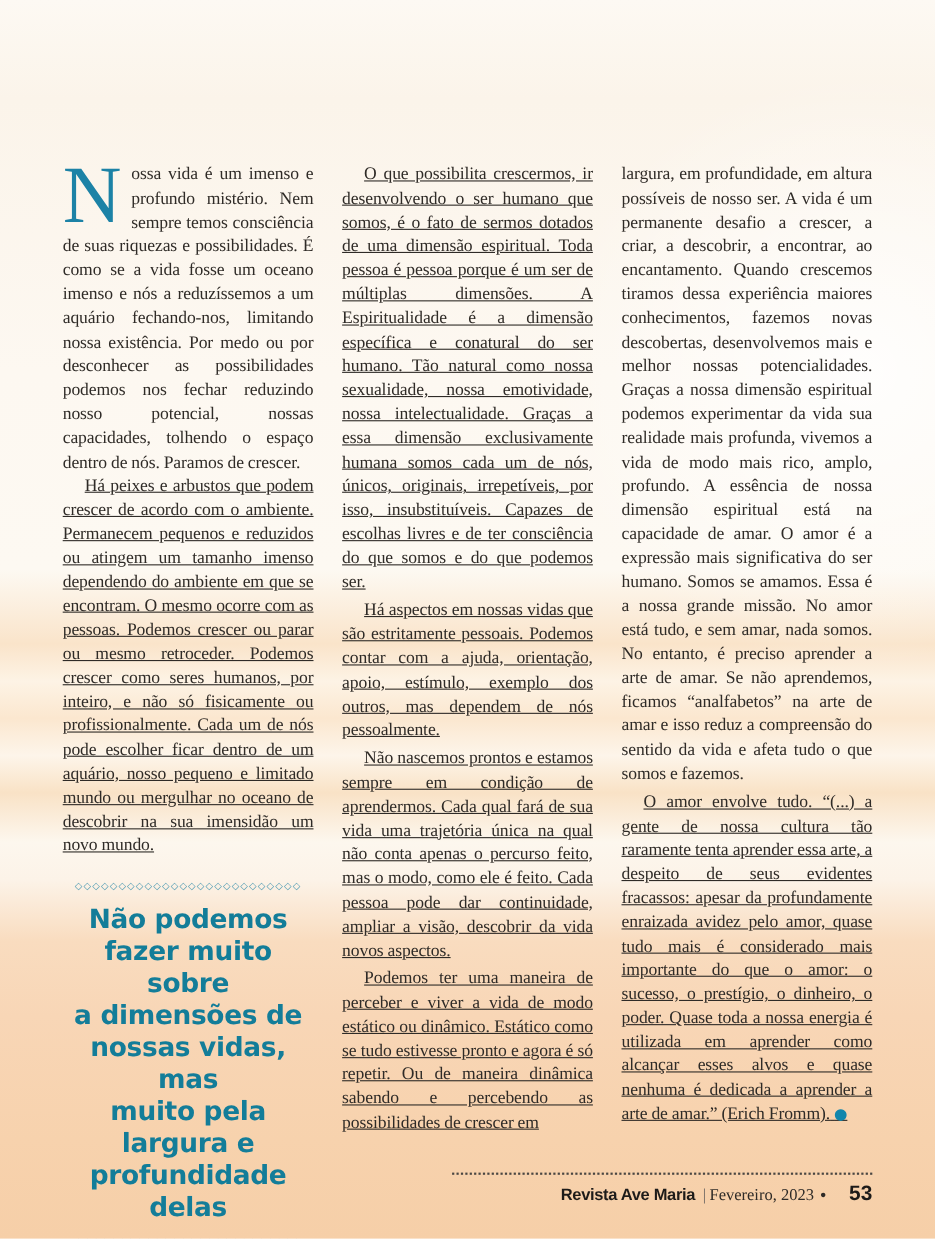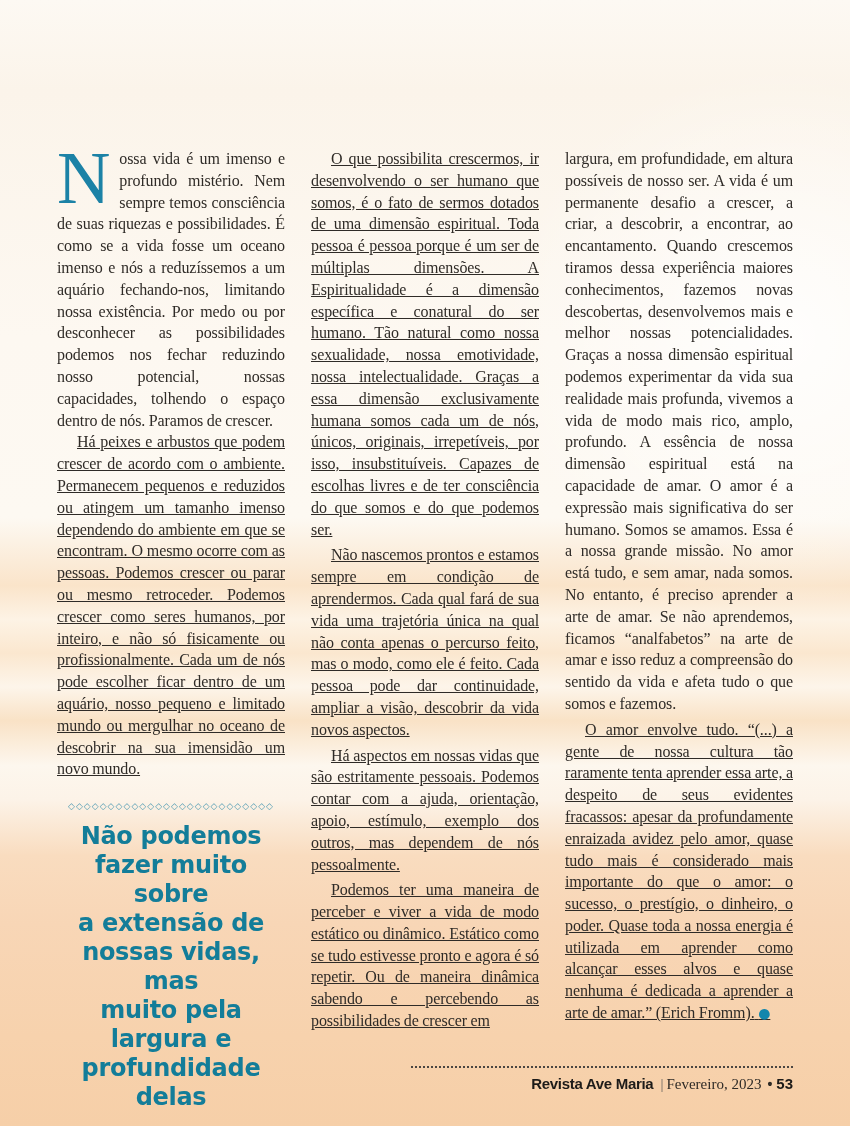--- a/index.html
+++ b/index.html
@@ -124,53 +124,54 @@
   .footer .dot {
     font-family: "Liberation Sans", sans-serif;
     font-weight: bold;
     font-size: 14px;
     color: #2f2b27;
     padding: 0 4px 0 6px;
   }
   .footer .pagenum {
     font-family: "Liberation Sans", sans-serif;
     font-weight: bold;
-    font-size: 15px;
+    font-size: 19px;
     color: #1d1b19;
+    margin-left: 17px;
   }
 </style>
 </head>
 <body>
 
 <div class="page">
 
   <div class="columns">
 
     <div class="col">
       <p class="body-para"><span class="dropcap">N</span><span>ossa vida é um imenso e profundo mistério. Nem sempre temos consciência de suas riquezas e possibilidades. É como se a vida fosse um oceano imenso e nós a reduzíssemos a um aquário fechando-nos, limitando nossa existência. Por medo ou por desconhecer as possibilidades podemos nos fechar reduzindo nosso potencial, nossas capacidades, tolhendo o espaço dentro de nós. Paramos de crescer.</span></p>
       <p class="body-para indent">Há peixes e arbustos que podem crescer de acordo com o ambiente. Permanecem pequenos e reduzidos ou atingem um tamanho imenso dependendo do ambiente em que se encontram. O mesmo ocorre com as pessoas. Podemos crescer ou parar ou mesmo retroceder. Podemos crescer como seres humanos, por inteiro, e não só fisicamente ou profissionalmente. Cada um de nós pode escolher ficar dentro de um aquário, nosso pequeno e limitado mundo ou mergulhar no oceano de descobrir na sua imensidão um novo mundo.</p>
 
       <div class="pullquote">
         <div class="diamonds">◇◇◇◇◇◇◇◇◇◇◇◇◇◇◇◇◇◇◇◇◇◇◇◇◇◇</div>
         <div class="quote-lines">
           <div class="quote-line">Não podemos</div>
           <div class="quote-line">fazer muito sobre</div>
-          <div class="quote-line">a extensão de</div>
+          <div class="quote-line">a dimensões de</div>
           <div class="quote-line">nossas vidas, mas</div>
           <div class="quote-line">muito pela largura e</div>
           <div class="quote-line">profundidade delas</div>
         </div>
         <div class="diamonds">◇◇◇◇◇◇◇◇◇◇◇◇◇◇◇◇◇◇◇◇◇◇◇◇◇◇</div>
       </div>
     </div>
 
     <div class="col">
       <p class="body-para indent">O que possibilita crescermos, ir desenvolvendo o ser humano que somos, é o fato de sermos dotados de uma dimensão espiritual. Toda pessoa é pessoa porque é um ser de múltiplas dimensões. A Espiritualidade é a dimensão específica e conatural do ser humano. Tão natural como nossa sexualidade, nossa emotividade, nossa intelectualidade. Graças a essa dimensão exclusivamente humana somos cada um de nós, únicos, originais, irrepetíveis, por isso, insubstituíveis. Capazes de escolhas livres e de ter consciência do que somos e do que podemos ser.</p>
+      <p class="body-para indent gap">Há aspectos em nossas vidas que são estritamente pessoais. Podemos contar com a ajuda, orientação, apoio, estímulo, exemplo dos outros, mas dependem de nós pessoalmente.</p>
       <p class="body-para indent gap">Não nascemos prontos e estamos sempre em condição de aprendermos. Cada qual fará de sua vida uma trajetória única na qual não conta apenas o percurso feito, mas o modo, como ele é feito. Cada pessoa pode dar continuidade, ampliar a visão, descobrir da vida novos aspectos.</p>
-      <p class="body-para indent gap">Há aspectos em nossas vidas que são estritamente pessoais. Podemos contar com a ajuda, orientação, apoio, estímulo, exemplo dos outros, mas dependem de nós pessoalmente.</p>
       <p class="body-para indent gap">Podemos ter uma maneira de perceber e viver a vida de modo estático ou dinâmico. Estático como se tudo estivesse pronto e agora é só repetir. Ou de maneira dinâmica sabendo e percebendo as possibilidades de crescer em</p>
     </div>
 
     <div class="col">
       <p class="body-para">largura, em profundidade, em altura possíveis de nosso ser. A vida é um permanente desafio a crescer, a criar, a descobrir, a encontrar, ao encantamento. Quando crescemos tiramos dessa experiência maiores conhecimentos, fazemos novas descobertas, desenvolvemos mais e melhor nossas potencialidades. Graças a nossa dimensão espiritual podemos experimentar da vida sua realidade mais profunda, vivemos a vida de modo mais rico, amplo, profundo. A essência de nossa dimensão espiritual está na capacidade de amar. O amor é a expressão mais significativa do ser humano. Somos se amamos. Essa é a nossa grande missão. No amor está tudo, e sem amar, nada somos. No entanto, é preciso aprender a arte de amar. Se não aprendemos, ficamos “analfabetos” na arte de amar e isso reduz a compreensão do sentido da vida e afeta tudo o que somos e fazemos.</p>
       <p class="body-para indent gap"><span>O amor envolve tudo. “(...) a gente de nossa cultura tão raramente tenta aprender essa arte, a despeito de seus evidentes fracassos: apesar da profundamente enraizada avidez pelo amor, quase tudo mais é considerado mais importante do que o amor: o sucesso, o prestígio, o dinheiro, o poder. Quase toda a nossa energia é utilizada em aprender como alcançar esses alvos e quase nenhuma é dedicada a aprender a arte de amar.” (Erich Fromm).</span> <span class="end-bullet">●</span></p>
     </div>
 
   </div>
 

